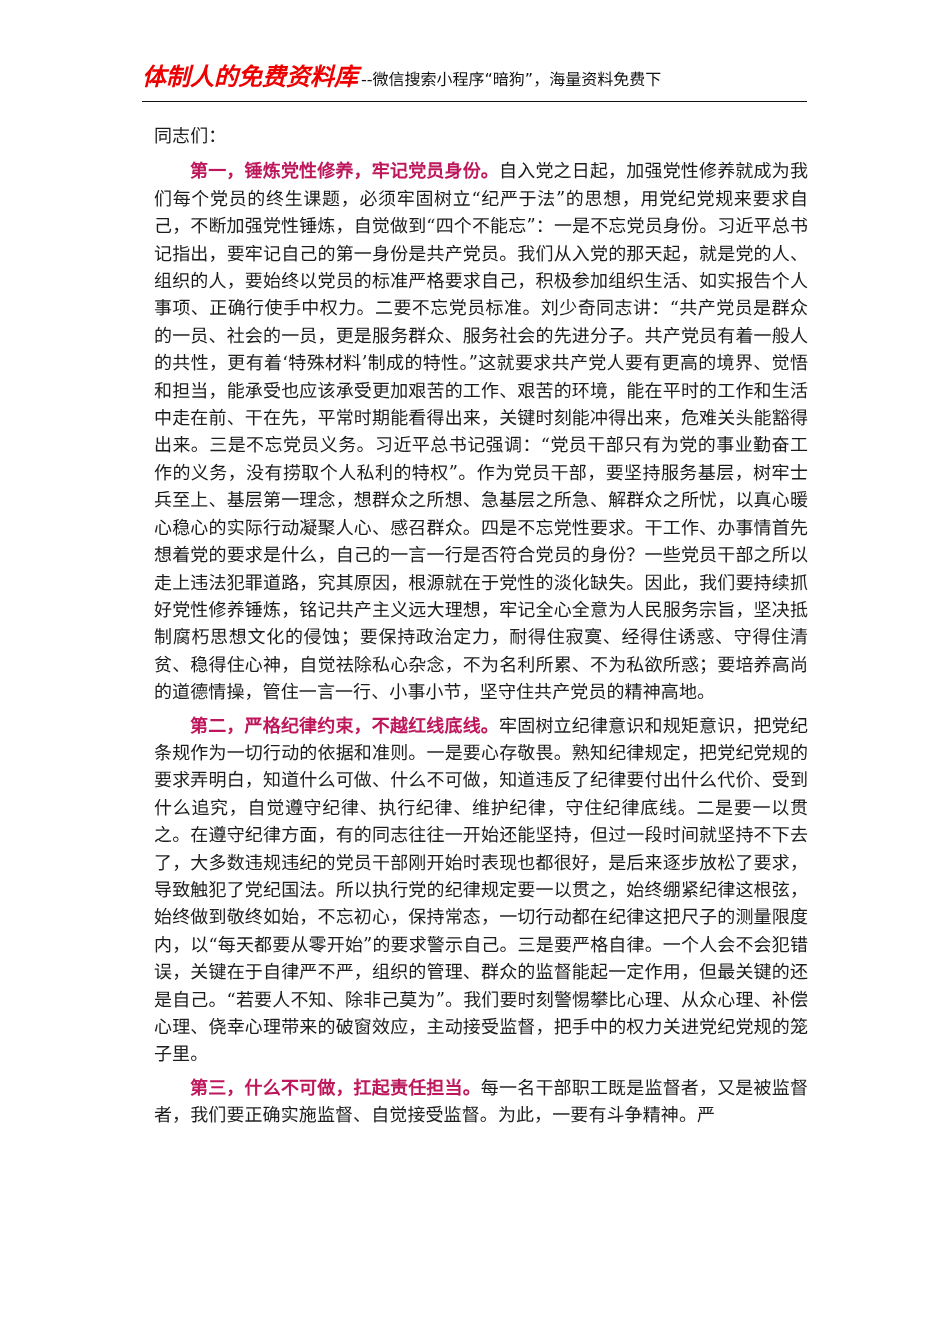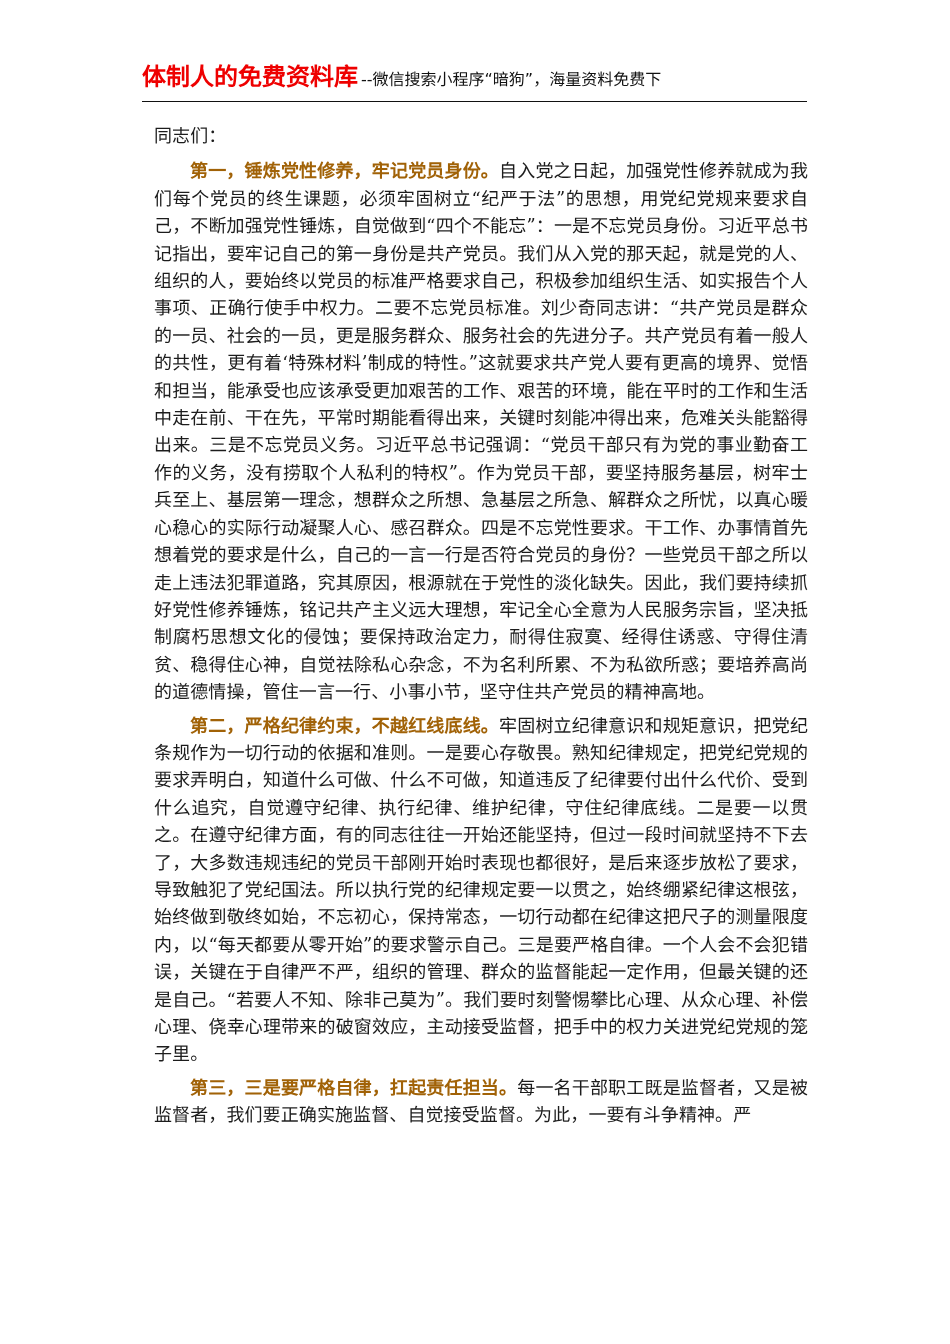--- a/index.html
+++ b/index.html
@@ -42,20 +42,21 @@
     font-size: 0px;           
     text-align: left;
   }
   .header-brand {
     font-size: 24px;
     font-weight: bold;
     color: #ee0000;
     font-family: "DejaVu Sans", "Liberation Sans", sans-serif;
     letter-spacing: 0px;
     vertical-align: baseline;
+    font-style: italic;
   }
   .header-tail {
     font-size: 16px;
     font-weight: normal;
     color: #111111;
     font-family: "DejaVu Sans", "Liberation Sans", sans-serif;
     vertical-align: baseline;
     padding-left: 3px;
   }
   .header-rule {
@@ -85,21 +86,21 @@
     color: #1c1c1c;
     letter-spacing: 0.1px;
     word-break: break-all;
   }
   .para + .para { margin-top: 6px; }
 
   .para.indent { text-indent: 2em; }
 
   .para .lead {
     font-weight: bold;
-    color: #a16207;
+    color: #be185d;
   }
 
   
   .para.salutation {
     margin-bottom: 8px;
   }
 </style>
 </head>
 <body>
 
@@ -119,17 +120,17 @@
 
     <p class="para indent">
       <span class="lead">第一，锤炼党性修养，牢记党员身份。</span><span>自入党之日起，加强党性修养就成为我们每个党员的终生课题，必须牢固树立“纪严于法”的思想，用党纪党规来要求自己，不断加强党性锤炼，自觉做到“四个不能忘”：一是不忘党员身份。习近平总书记指出，要牢记自己的第一身份是共产党员。我们从入党的那天起，就是党的人、组织的人，要始终以党员的标准严格要求自己，积极参加组织生活、如实报告个人事项、正确行使手中权力。二要不忘党员标准。刘少奇同志讲：“共产党员是群众的一员、社会的一员，更是服务群众、服务社会的先进分子。共产党员有着一般人的共性，更有着‘特殊材料’制成的特性。”这就要求共产党人要有更高的境界、觉悟和担当，能承受也应该承受更加艰苦的工作、艰苦的环境，能在平时的工作和生活中走在前、干在先，平常时期能看得出来，关键时刻能冲得出来，危难关头能豁得出来。三是不忘党员义务。习近平总书记强调：“党员干部只有为党的事业勤奋工作的义务，没有捞取个人私利的特权”。作为党员干部，要坚持服务基层，树牢士兵至上、基层第一理念，想群众之所想、急基层之所急、解群众之所忧，以真心暖心稳心的实际行动凝聚人心、感召群众。四是不忘党性要求。干工作、办事情首先想着党的要求是什么，自己的一言一行是否符合党员的身份？一些党员干部之所以走上违法犯罪道路，究其原因，根源就在于党性的淡化缺失。因此，我们要持续抓好党性修养锤炼，铭记共产主义远大理想，牢记全心全意为人民服务宗旨，坚决抵制腐朽思想文化的侵蚀；要保持政治定力，耐得住寂寞、经得住诱惑、守得住清贫、稳得住心神，自觉祛除私心杂念，不为名利所累、不为私欲所惑；要培养高尚的道德情操，管住一言一行、小事小节，坚守住共产党员的精神高地。</span>
     </p>
 
     <p class="para indent">
       <span class="lead">第二，严格纪律约束，不越红线底线。</span><span>牢固树立纪律意识和规矩意识，把党纪条规作为一切行动的依据和准则。一是要心存敬畏。熟知纪律规定，把党纪党规的要求弄明白，知道什么可做、什么不可做，知道违反了纪律要付出什么代价、受到什么追究，自觉遵守纪律、执行纪律、维护纪律，守住纪律底线。二是要一以贯之。在遵守纪律方面，有的同志往往一开始还能坚持，但过一段时间就坚持不下去了，大多数违规违纪的党员干部刚开始时表现也都很好，是后来逐步放松了要求，导致触犯了党纪国法。所以执行党的纪律规定要一以贯之，始终绷紧纪律这根弦，始终做到敬终如始，不忘初心，保持常态，一切行动都在纪律这把尺子的测量限度内，以“每天都要从零开始”的要求警示自己。三是要严格自律。一个人会不会犯错误，关键在于自律严不严，组织的管理、群众的监督能起一定作用，但最关键的还是自己。“若要人不知、除非己莫为”。我们要时刻警惕攀比心理、从众心理、补偿心理、侥幸心理带来的破窗效应，主动接受监督，把手中的权力关进党纪党规的笼子里。</span>
     </p>
 
     <p class="para indent">
-      <span class="lead">第三，三是要严格自律，扛起责任担当。</span><span>每一名干部职工既是监督者，又是被监督者，我们要正确实施监督、自觉接受监督。为此，一要有斗争精神。严</span>
+      <span class="lead">第三，什么不可做，扛起责任担当。</span><span>每一名干部职工既是监督者，又是被监督者，我们要正确实施监督、自觉接受监督。为此，一要有斗争精神。严</span>
     </p>
 
   </div>
 </div>
 
 </body></html>

